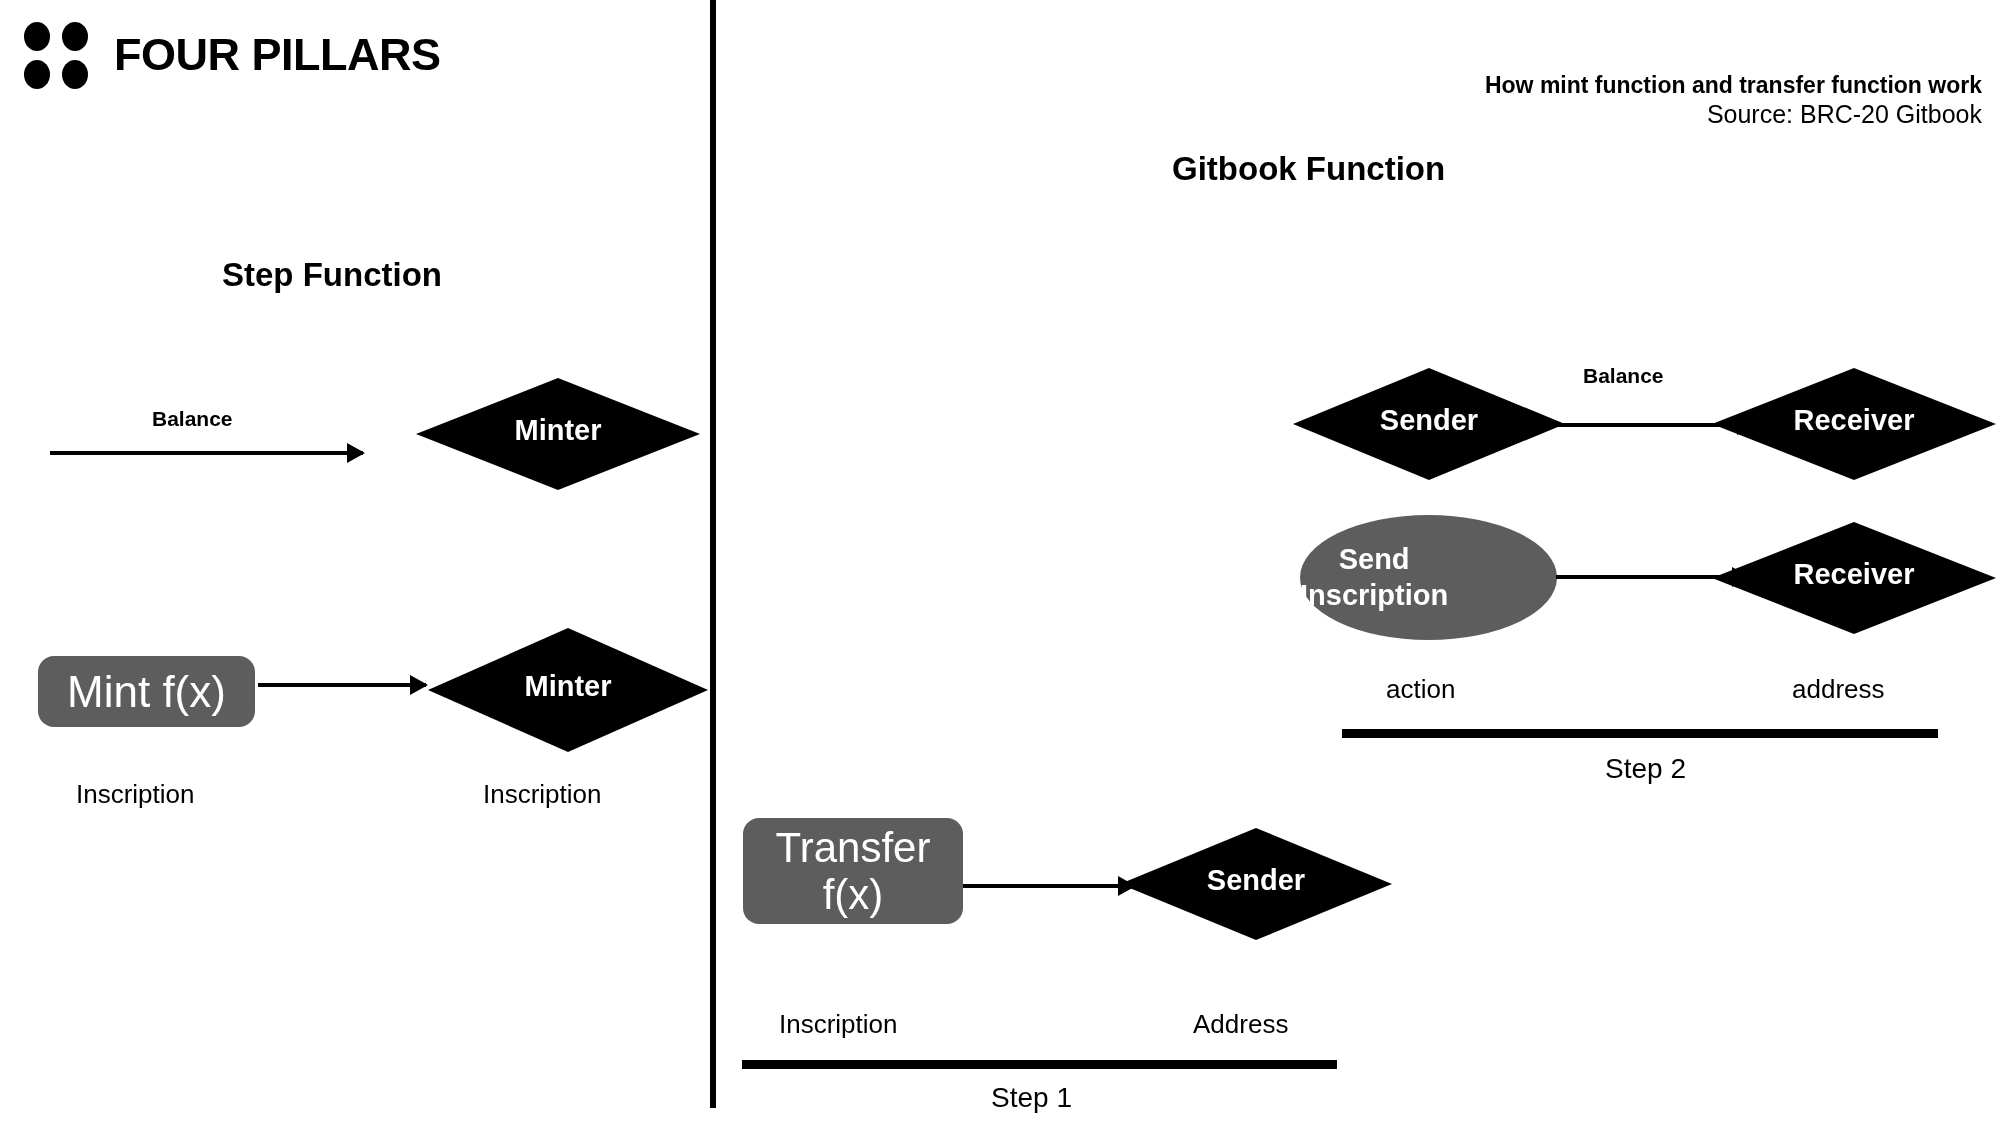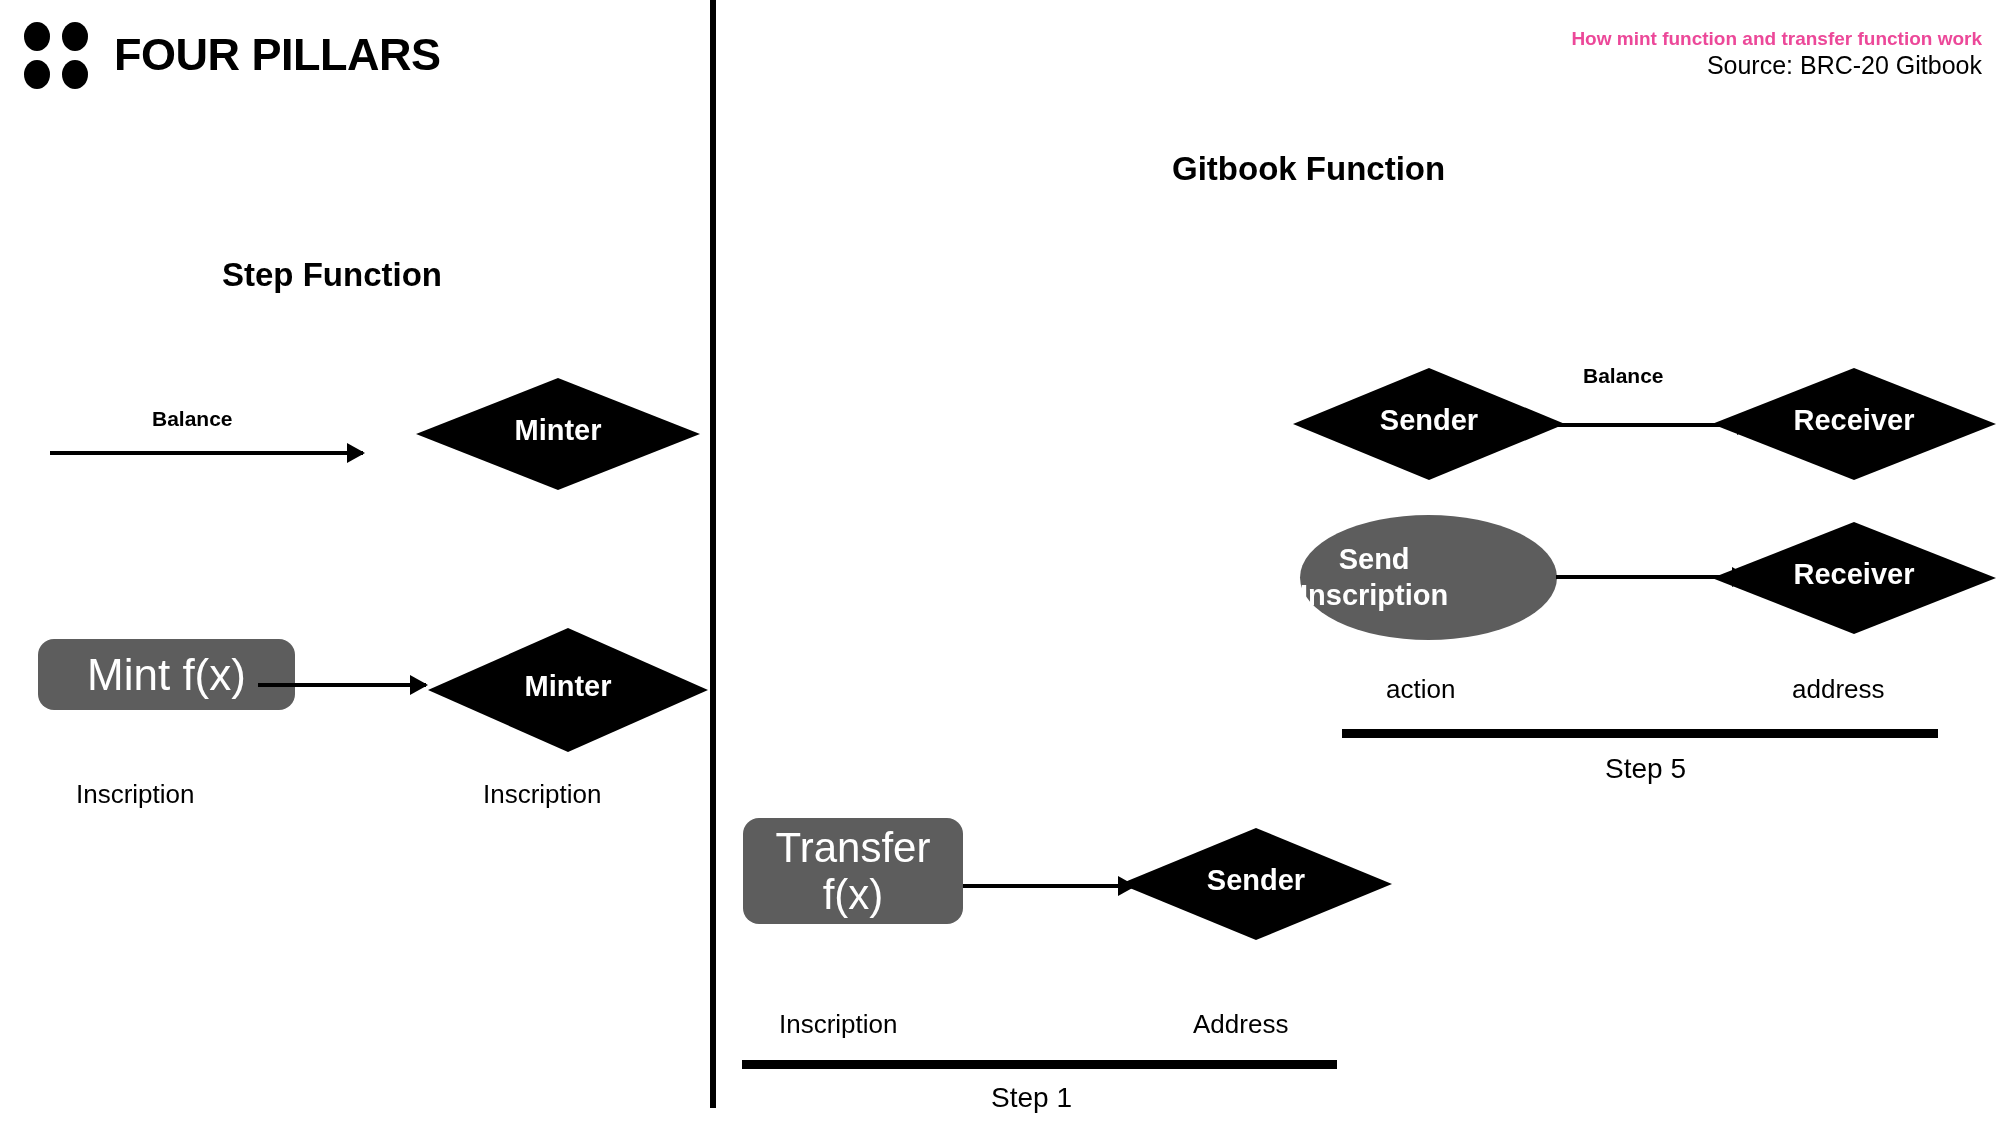--- a/index.html
+++ b/index.html
@@ -51,25 +51,26 @@
   }
 
   
   .header-right {
     position: absolute;
     right: 18px;
     top: 28px;
     text-align: right;
   }
   .header-title {
-    font-size: 19px;
-    font-weight: 700;
-    color: #ec4899;
+    font-size: 23px;
+    font-weight: 700;
+    color: #000000;
     line-height: 1.18;
     white-space: nowrap;
+    margin-top: 44px;
   }
   .header-source {
     font-size: 25px;
     font-weight: 400;
     color: #000000;
     line-height: 1.22;
     white-space: nowrap;
   }
 
   
@@ -218,21 +219,21 @@
 
   <div class="section-title" id="mint-title">Step Function</div>
 
   <div class="arrow-label" style="left:152px; top:407px;">Balance</div>
   <div class="arrow" style="left:50px; top:451px; width:313px;"></div>
 
   <div class="diamond" style="left:416px; top:378px; width:284px; height:112px;">
     <span>Minter</span>
   </div>
 
-  <div class="roundbox" id="mint-fx-box" style="left:38px; top:639px; width:257px; height:71px;">
+  <div class="roundbox" id="mint-fx-box" style="left:38px; top:656px; width:217px; height:71px;">
     <span>Mint f(x)</span>
   </div>
   <div class="arrow" style="left:258px; top:683px; width:168px;"></div>
 
   <div class="diamond" style="left:428px; top:628px; width:280px; height:124px;">
     <span>Minter</span>
   </div>
 
   <div class="caption" style="left:76px; top:779px;">Inscription</div>
   <div class="caption" style="left:483px; top:779px;">Inscription</div>
@@ -260,21 +261,21 @@
   <div class="arrow" style="left:1556px; top:575px; width:192px;"></div>
 
   <div class="diamond" style="left:1712px; top:522px; width:284px; height:112px;">
     <span>Receiver</span>
   </div>
 
   <div class="caption" style="left:1386px; top:674px;">action</div>
   <div class="caption" style="left:1792px; top:674px;">address</div>
 
   <div class="step-bar" style="left:1342px; top:729px; width:596px;"></div>
-  <div class="step-label" style="left:1605px; top:753px;">Step 5</div>
+  <div class="step-label" style="left:1605px; top:753px;">Step 2</div>
 
   <div class="roundbox" id="transfer-fx-box" style="left:743px; top:818px; width:220px; height:106px;">
     <span>
       <span>Transfer</span><br>
       <span>f(x)</span>
     </span>
   </div>
 
   <div class="arrow" style="left:963px; top:884px; width:171px;"></div>
 

